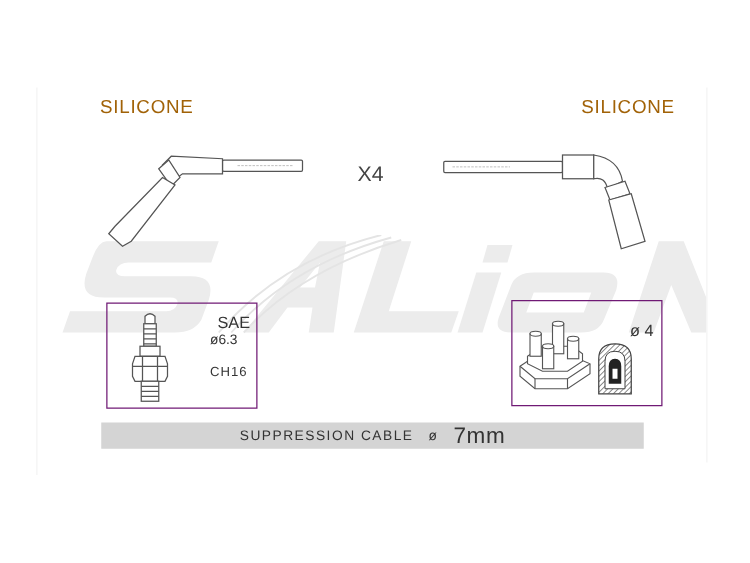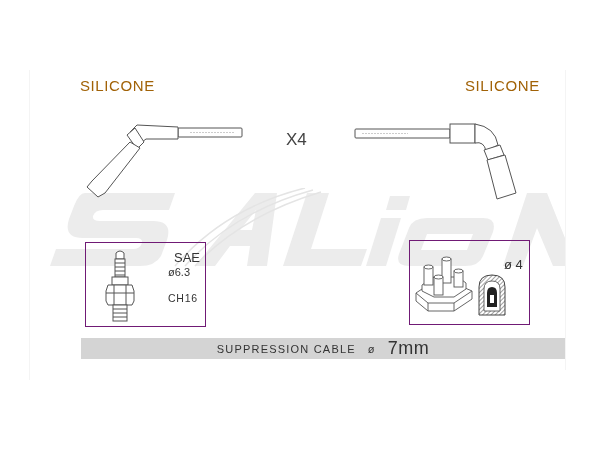--- a/index.html
+++ b/index.html
@@ -4,21 +4,21 @@
 <style>
   html, body { margin: 0; padding: 0; background: #ffffff; }
   body { width: 600px; height: 450px; position: relative; overflow: hidden;
          font-family: "Liberation Sans", sans-serif; color: #333; }
   .abs { position: absolute; }
   .watermark { left: 45px; top: 188px; width: 520px; height: 80px; }
   .label-silicone { font-size: 15px; letter-spacing: 0.6px; color: #a16207; }
   .qty { font-size: 17px; color: #444; }
   .box { border: 1px solid #701a75; background: transparent; padding-left: 16px; }
   .box-text { font-size: 12.5px; color: #333; }
-  .bar { left: 81px; top: 338px; width: 484px; height: 21px; background: #d4d4d4;
+  .bar { left: 81px; top: 338px; width: 434px; height: 21px; background: #d4d4d4;
          display: flex; align-items: center; justify-content: center; gap: 12px; }
   .bar span { font-size: 11px; letter-spacing: 1.2px; color: #333; }
   .bar .dia { font-size: 11px; }
   .bar .size { font-size: 18px; letter-spacing: 0.5px; }
   .frame-left { left: 29px; top: 70px; width: 1px; height: 310px; background: #f4f4f4; }
   .frame-right { left: 565px; top: 70px; width: 1px; height: 300px; background: #f4f4f4; }
 </style>
 </head>
 <body>
 

